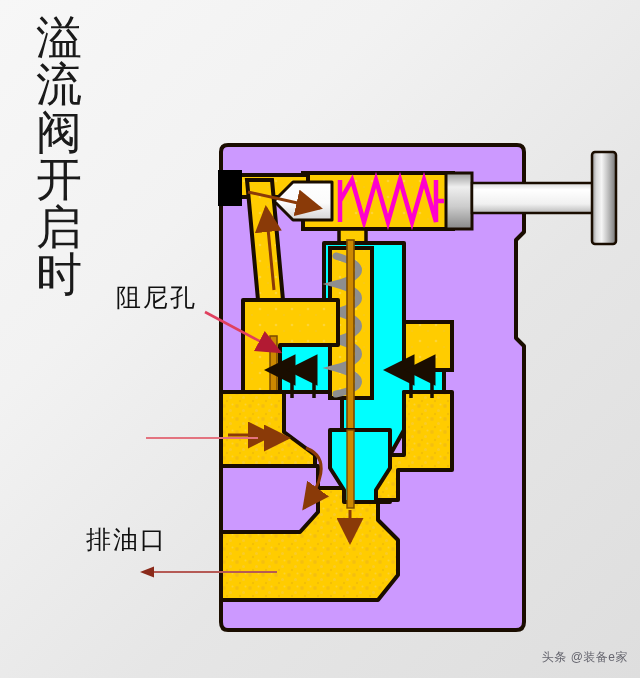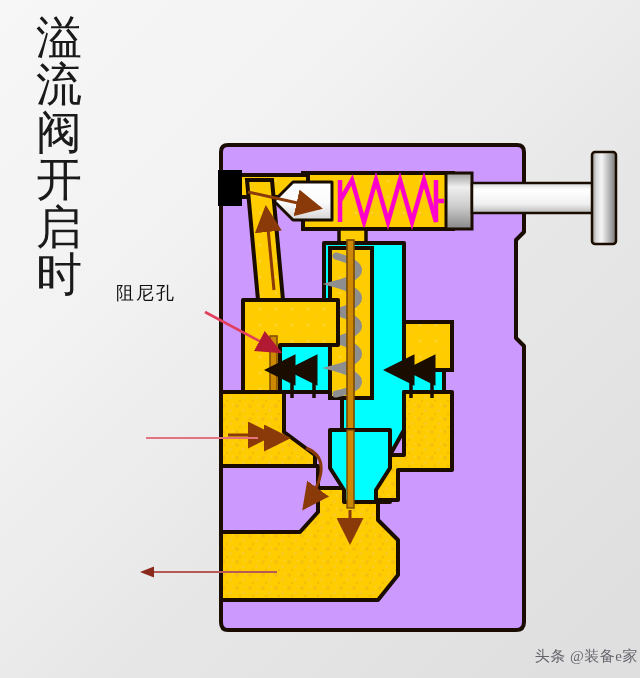--- a/index.html
+++ b/index.html
@@ -27,38 +27,38 @@
     font-weight: 400;
     color: #1a1a1a;
     letter-spacing: 0px;
     white-space: pre-line;
     text-align: center;
   }
 
   
   .callout {
     position: absolute;
-    font-size: 18px;
+    font-size: 25px;
     color: #111111;
     white-space: nowrap;
     letter-spacing: 2px;
   }
   #lbl-damp { left: 116px; top: 281px; }
   #lbl-inlet { left: 65px; top: 425px; }
   #lbl-drain { left: 86px; top: 523px; }
 
   
   #watermark {
     position: absolute;
-    right: 2px;
+    right: 12px;
     bottom: 12px;
-    font-size: 15px;
+    font-size: 12px;
     color: #4a4a55;
     opacity: .82;
-    font-family: Liberation Serif, serif;
+    font-family: Liberation Sans, sans-serif;
     letter-spacing: .5px;
   }
 
   #svgwrap { position: absolute; left: 0; top: 0; width: 640px; height: 678px; }
   svg { display: block; }
 </style>
 </head>
 <body>
 
 <div id="stage">
@@ -261,16 +261,17 @@
   </div>
 
   <div id="title">溢
 流
 阀
 开
 启
 时</div>
 
   <div class="callout" id="lbl-damp">阻尼孔</div>
+  <div class="callout" id="lbl-drain">排油口</div>
 
   <div id="watermark">头条 @装备e家</div>
 
 </div>
 
 </body></html>

